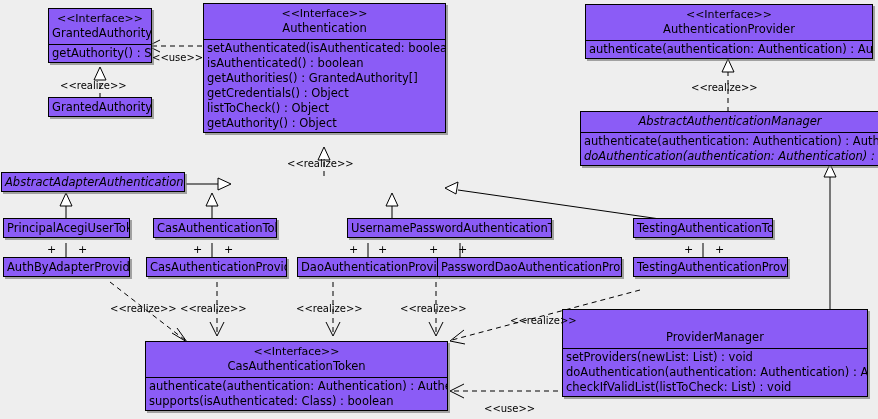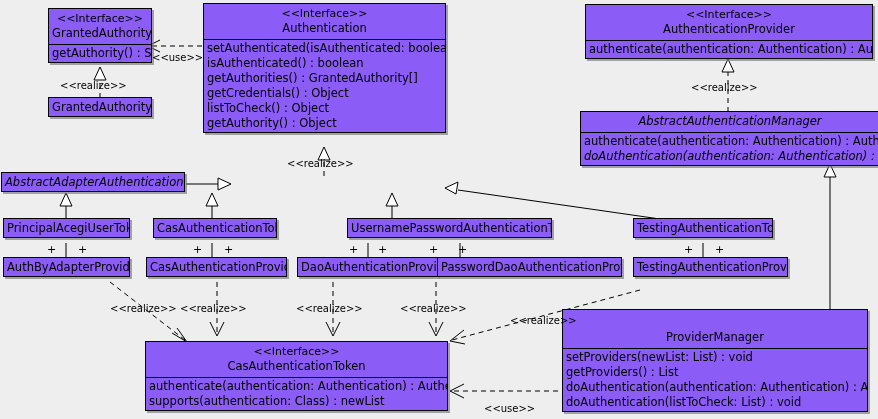--- a/index.html
+++ b/index.html
@@ -277,34 +277,33 @@
   </div>
 
   <div class="uml-class" style="left:145px; top:341px; width:303px;">
     <div class="cls-header">
       <span class="stereo">&lt;&lt;Interface&gt;&gt;</span>
       <span class="cname">CasAuthenticationToken</span>
     </div>
     <div class="cls-divider"></div>
     <div class="cls-ops">
       <div class="op">authenticate(authentication: Authentication) : Authentication</div>
-      <div class="op">supports(authentication: Class) : newList</div>
+      <div class="op">supports(isAuthenticated: Class) : boolean</div>
     </div>
   </div>
 
   <div class="uml-class" style="left:562px; top:309px; width:306px;">
     <div class="cls-header" style="padding-top:20px;">
       <span class="cname">ProviderManager</span>
     </div>
     <div class="cls-divider"></div>
     <div class="cls-ops">
       <div class="op">setProviders(newList: List) : void</div>
-      <div class="op">getProviders() : List</div>
       <div class="op">doAuthentication(authentication: Authentication) : Authentication</div>
-      <div class="op">doAuthentication(listToCheck: List) : void</div>
+      <div class="op">checkIfValidList(listToCheck: List) : void</div>
     </div>
   </div>
 
   <div class="edge-label" style="left:152px; top:52px;">&lt;&lt;use&gt;&gt;</div>
 
   <div class="edge-label" style="left:60px; top:80px;">&lt;&lt;realize&gt;&gt;</div>
 
   <div class="edge-label" style="left:287px; top:158px;">&lt;&lt;realize&gt;&gt;</div>
 
   <div class="edge-label" style="left:691px; top:82px;">&lt;&lt;realize&gt;&gt;</div>

